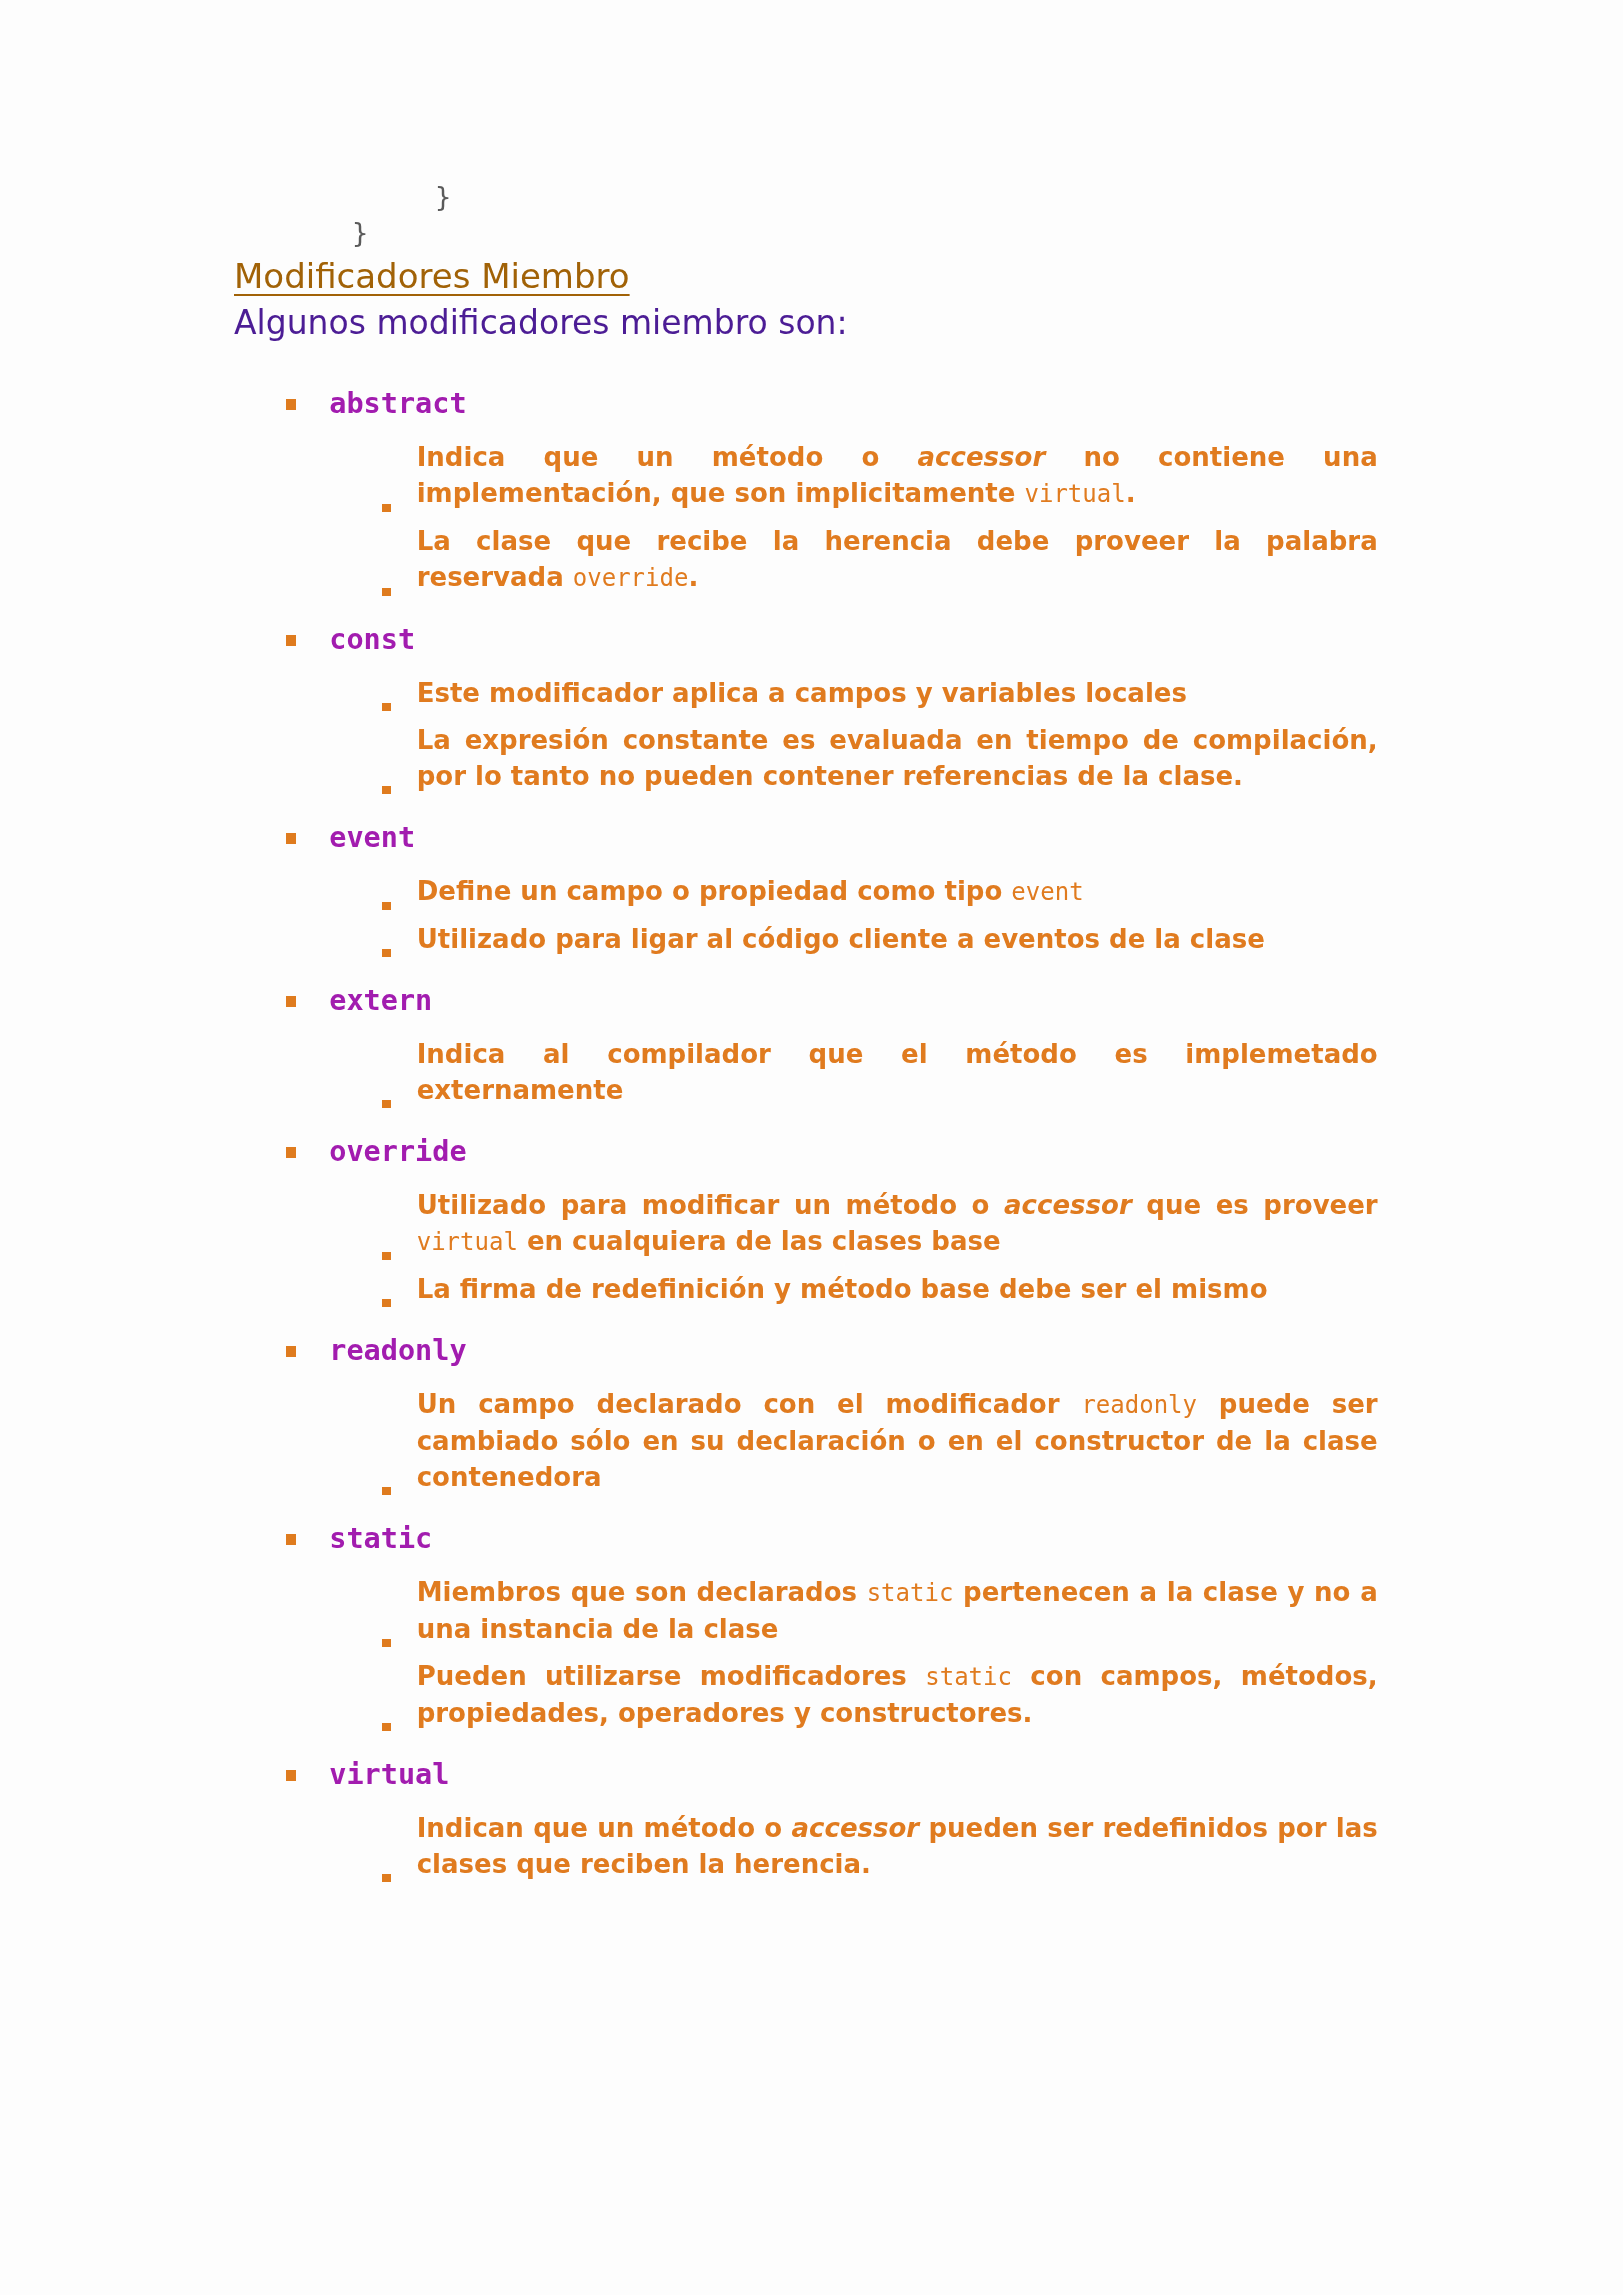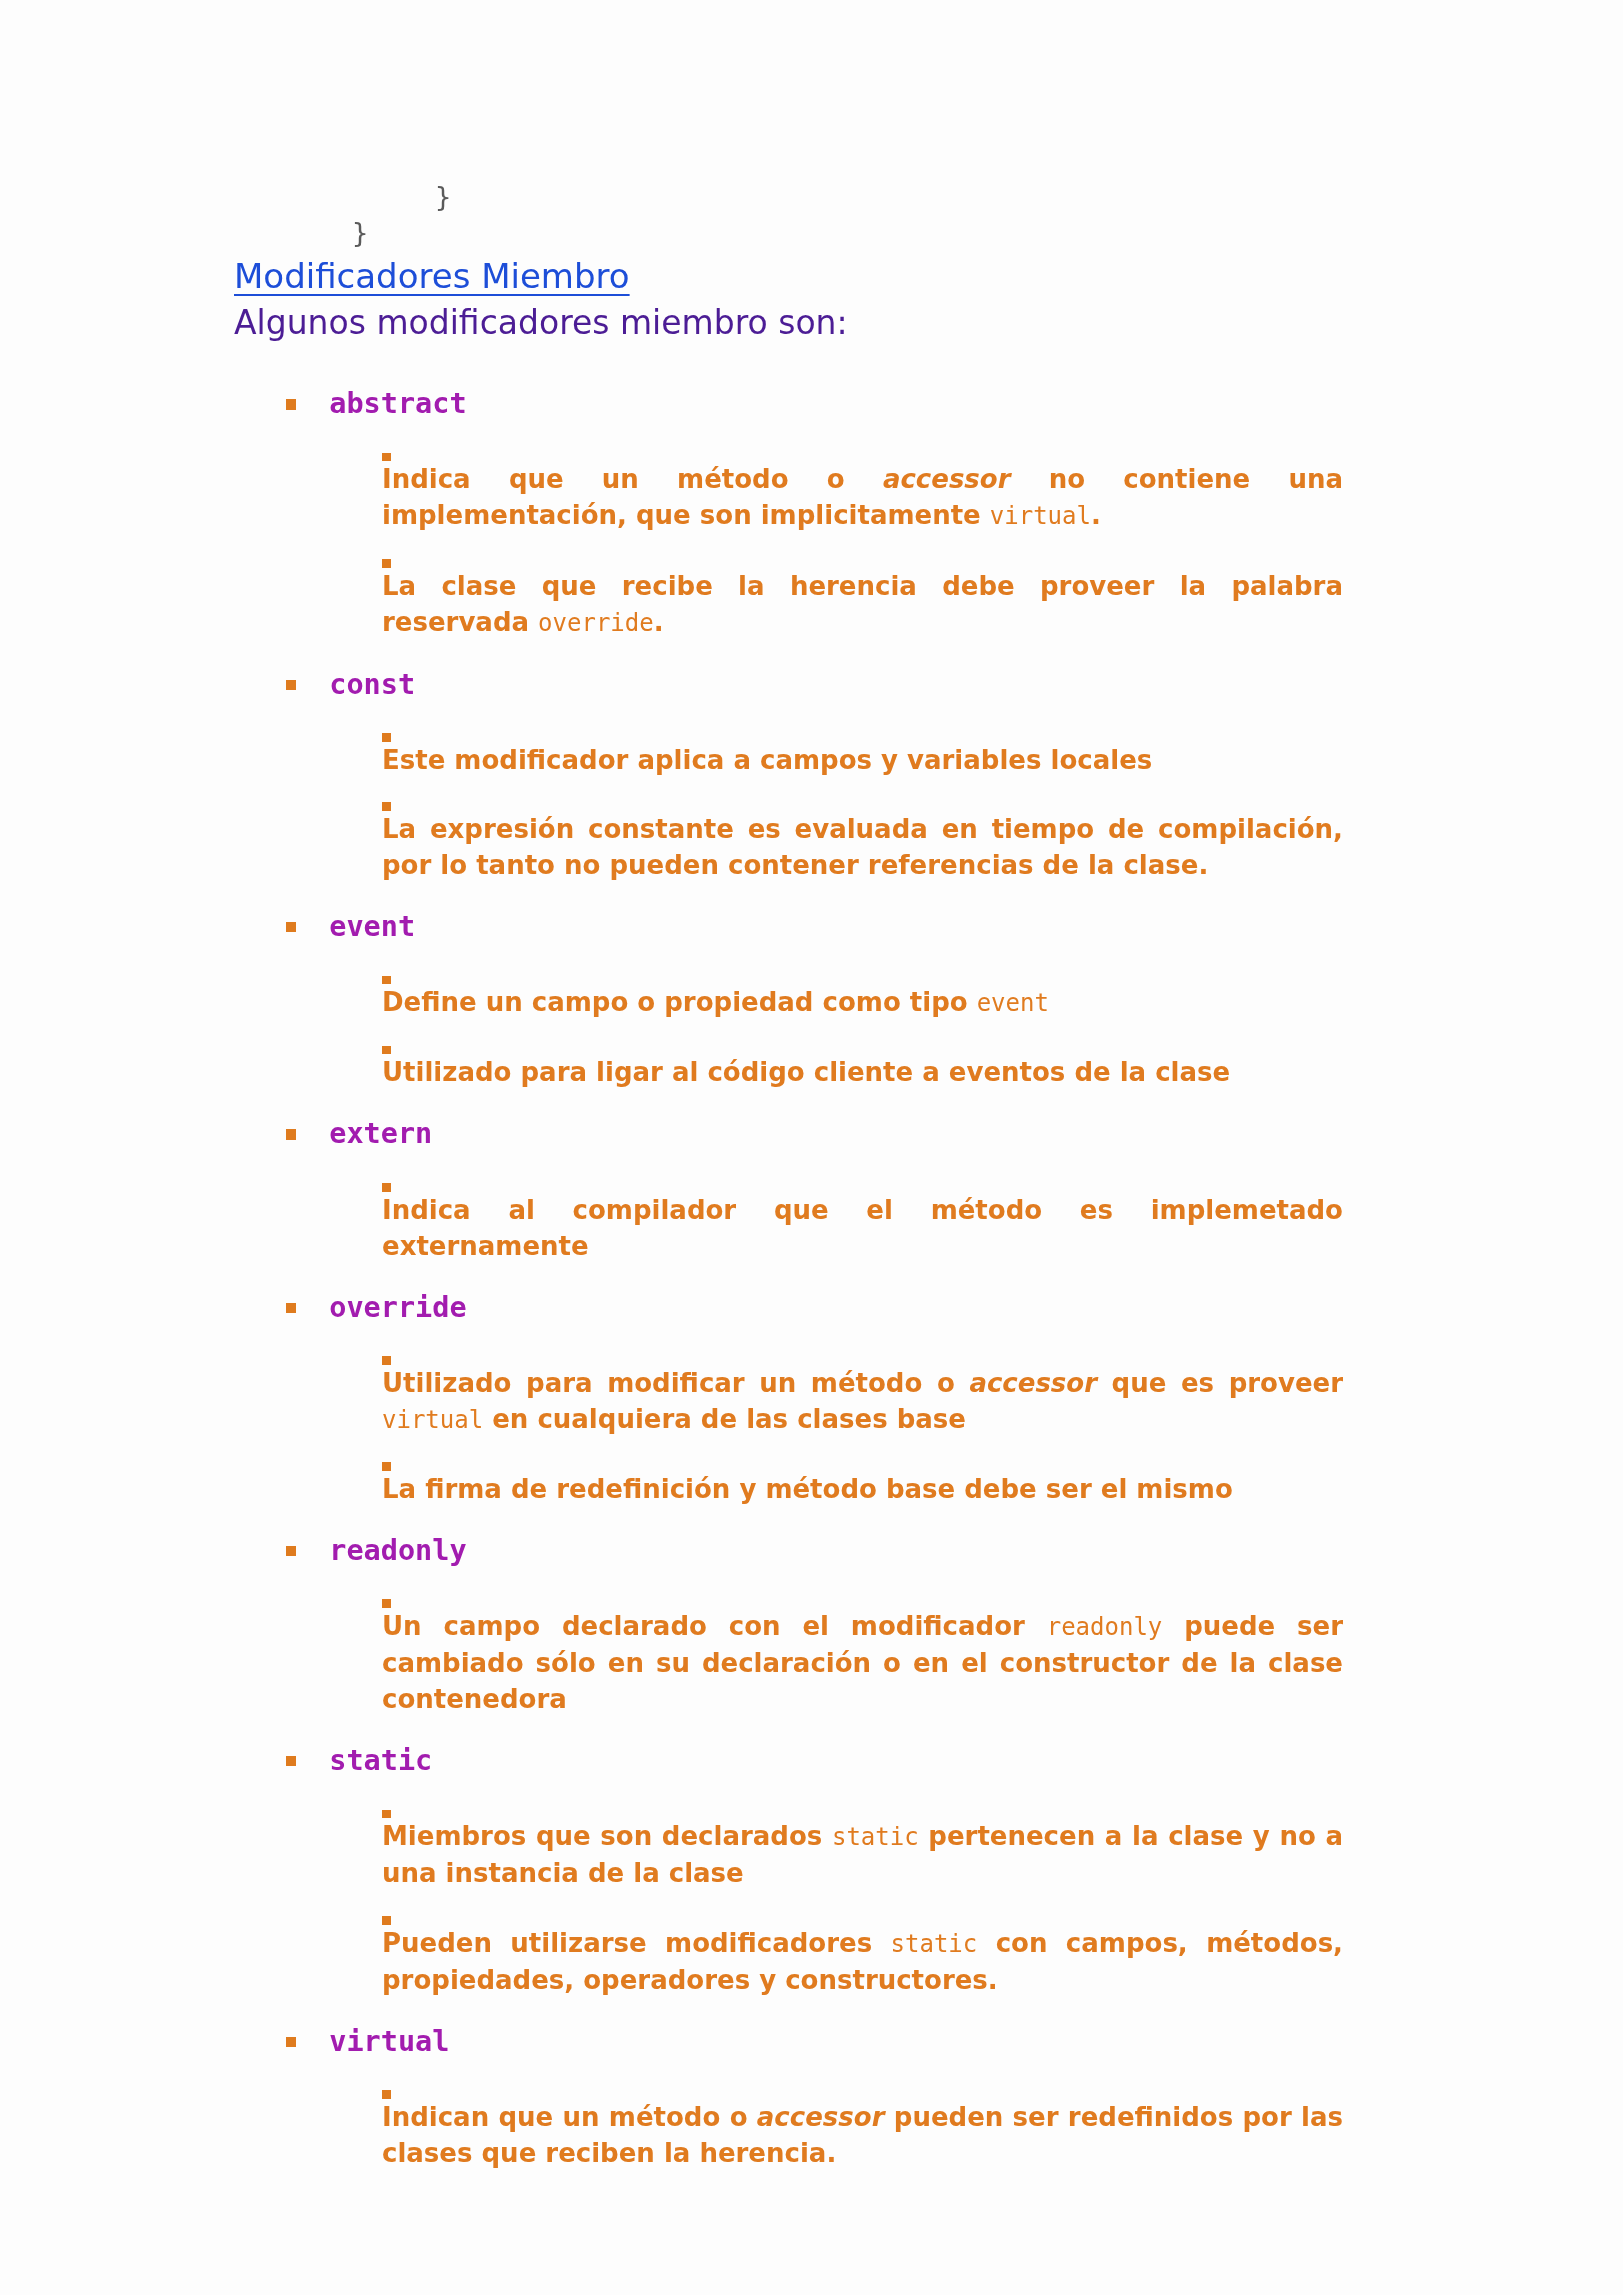--- a/index.html
+++ b/index.html
@@ -18,21 +18,21 @@
     font-family:"DejaVu Sans Mono","Liberation Mono",monospace;
     font-size:27px; line-height:32px; color:#5a5a5a;
   }
   .brace-1 { left:435px; top:181px; }
   .brace-2 { left:352px; top:217px; }
 
   .content { position:absolute; left:234px; top:256px; width:1145px; }
 
   .doc-heading {
     font-size:34px; line-height:40px; font-weight:400;
-    color:#1d4ed8; margin:0;
+    color:#a16207; margin:0;
     text-decoration:underline;
     text-underline-offset:6.3px;
     text-decoration-thickness:2.4px;
   }
   .intro { font-size:33px; line-height:41px; margin:6.3px 0 0 0; color:#4c1d95; }
 
   .sections { margin-top:44px; }
   .modifier-section { margin-top:27px; }
   .modifier-section:first-child { margin-top:0; }
 
@@ -42,22 +42,22 @@
   }
   .sq { flex:0 0 auto; background:#df7b1e; display:inline-block; }
   .sq-l1 { width:10.3px; height:10.3px; margin-top:12px; margin-right:33px; }
   .sq-l2 { width:8.7px; height:8.7px; margin-top:13.5px; margin-right:26px; }
   .kw {
     font-family:"DejaVu Sans Mono","Liberation Mono",monospace;
     font-size:28.5px; font-weight:bold; color:#a21caf;
   }
 
   .sub-bullet {
-    display:flex; align-items:flex-start;
-    margin-left:148px; margin-top:11px;flex-direction:column;
+    display:flex; align-items:flex-end;
+    margin-left:148px; margin-top:11px;
   }
   .keyword-row + .sub-bullet { margin-top:19px; }
   .btext {
     width:961px;
     text-align:justify;
     font-size:26px; line-height:36px;
     color:#e07b1f; font-weight:bold;
   }
   .run-b { font-weight:bold; }
   .run-i { font-weight:bold; font-style:italic; }

